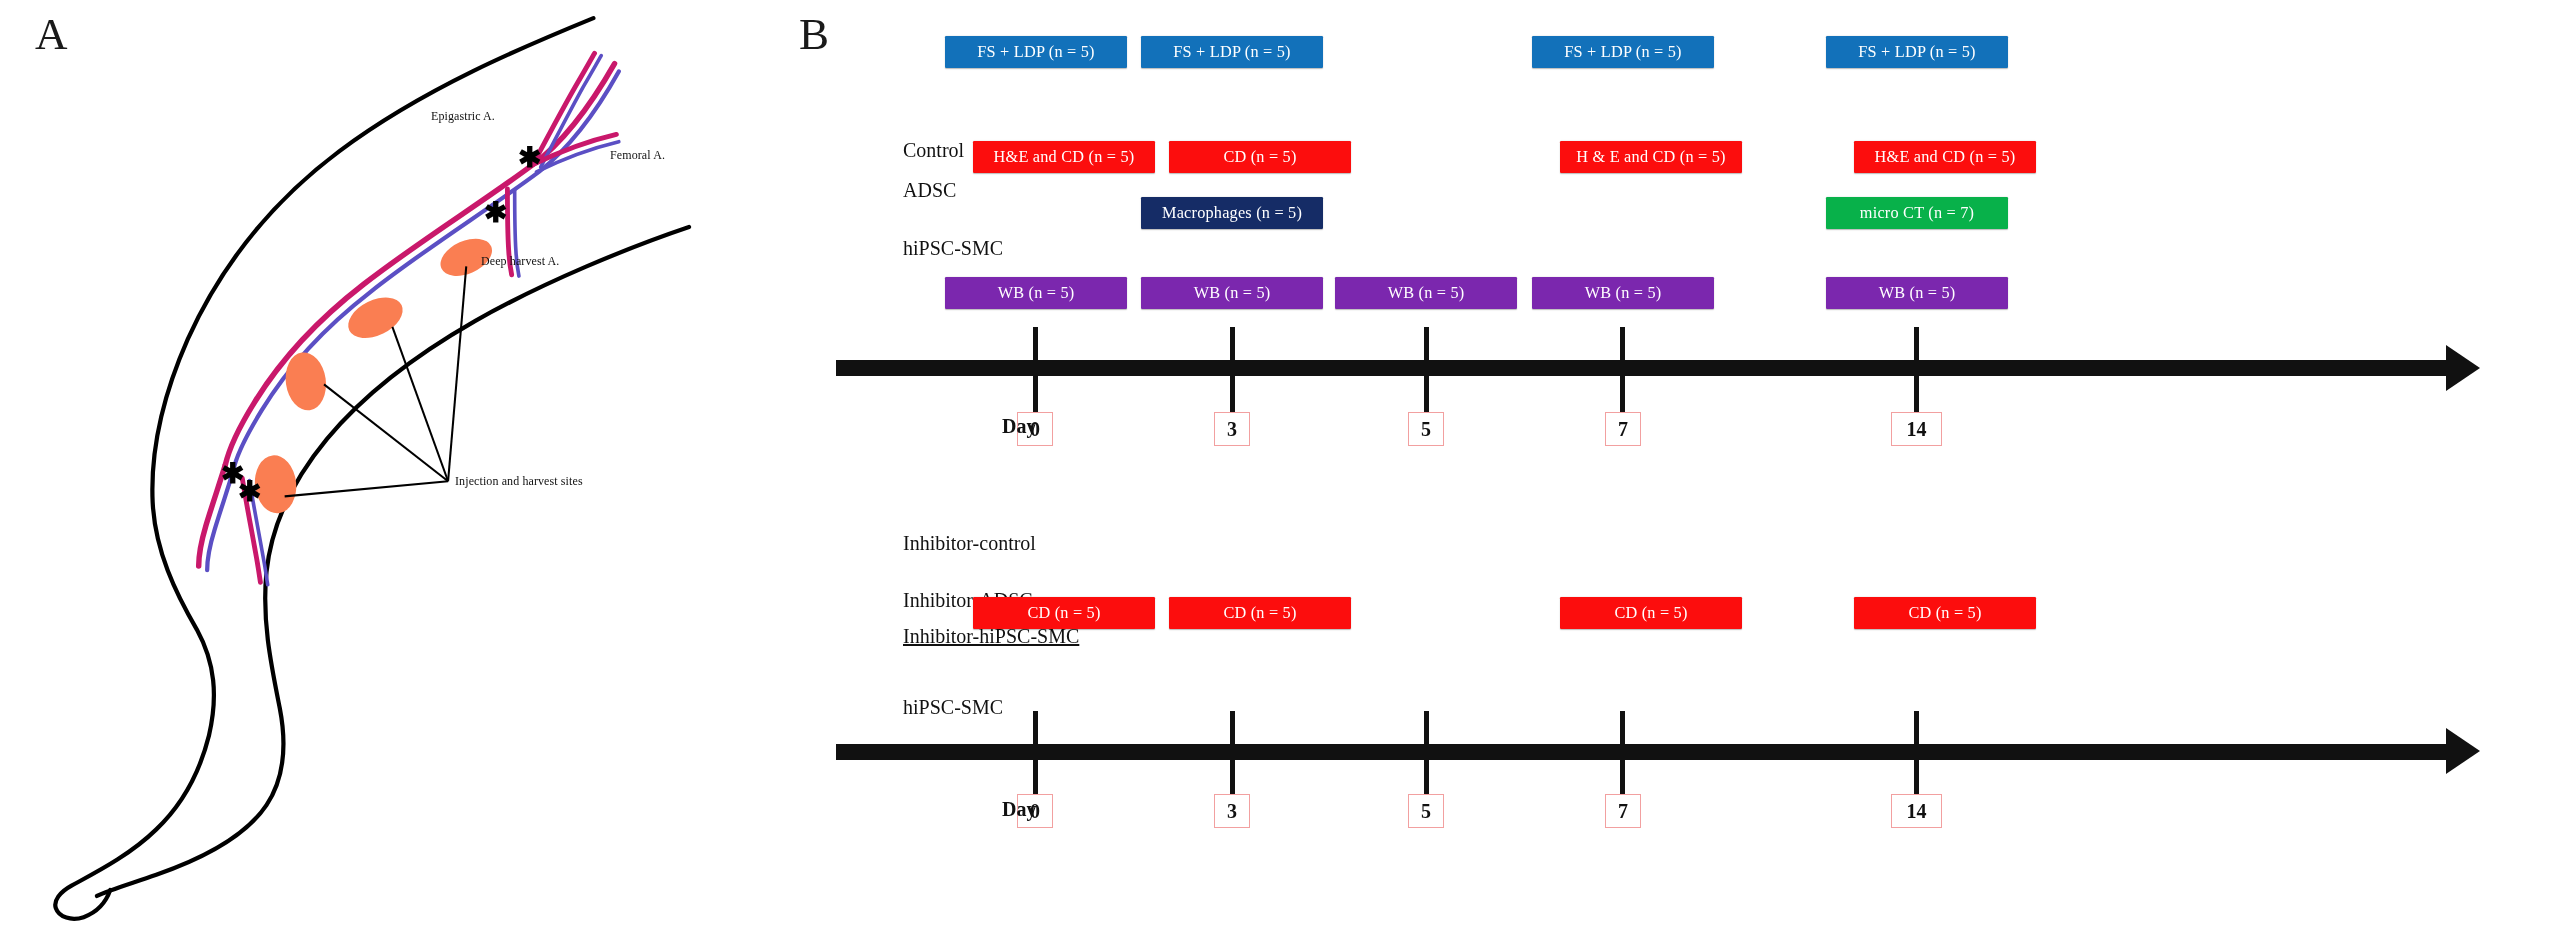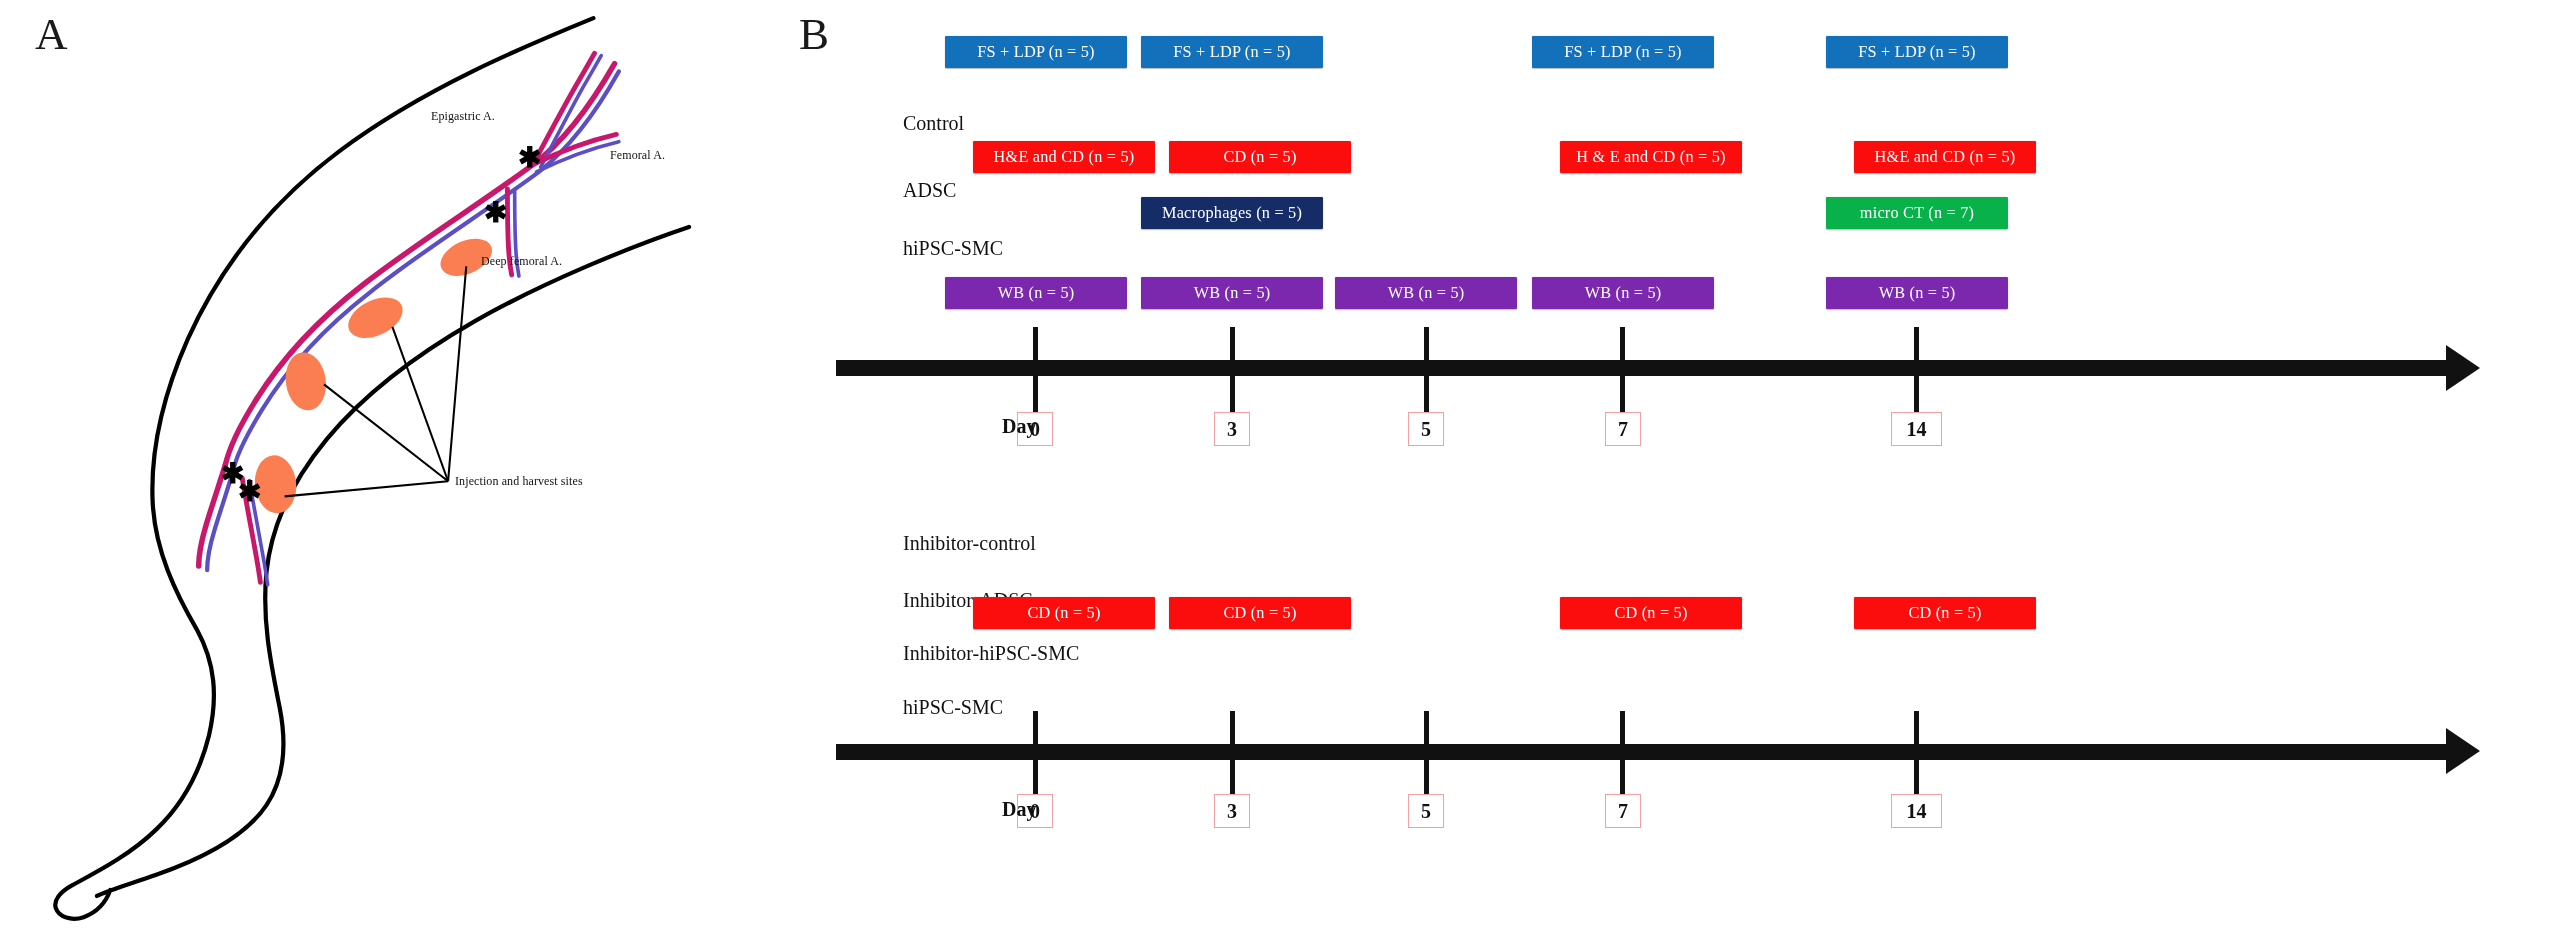--- a/index.html
+++ b/index.html
@@ -128,34 +128,34 @@
     </g>
   </svg>
 
   <div class="asterisk" id="ast-1">✱</div>
   <div class="asterisk" id="ast-2">✱</div>
   <div class="asterisk" id="ast-3">✱</div>
   <div class="asterisk" id="ast-4">✱</div>
 
   <div class="a-label" id="lbl-epigastric">Epigastric A.</div>
   <div class="a-label" id="lbl-femoral">Femoral A.</div>
-  <div class="a-label" id="lbl-deep-femoral">Deep femoral A.</div>
+  <div class="a-label" id="lbl-deep-femoral">Deep harvest A.</div>
   <div class="a-label" id="lbl-injection">Injection and harvest sites</div>
 </div>
 
 <div id="panel-b">
   <div class="panel-letter" id="panel-b-letter" style="left:36px;top:12px;">B</div>
 
-  <div class="grp-label" style="left:140px;top:112px;">Control</div>
+  <div class="grp-label" style="left:140px;top:139px;">Control</div>
   <div class="grp-label" style="left:140px;top:179px;">ADSC</div>
   <div class="grp-label" style="left:140px;top:237px;">hiPSC-SMC</div>
 
   <div class="grp-label" style="left:140px;top:532px;">Inhibitor-control</div>
   <div class="grp-label" style="left:140px;top:589px;">Inhibitor-ADSC</div>
-  <div class="grp-label" style="left:140px;top:642px;">Inhibitor-hiPSC-SMC</div>
+  <div class="grp-label" style="left:140px;top:625px;text-decoration:underline;">Inhibitor-hiPSC-SMC</div>
   <div class="grp-label" style="left:140px;top:696px;">hiPSC-SMC</div>
 
   <div id="b-dynamic">
       <div class="bar blue" style="left: 182px; top: 36px; width: 182px;">FS + LDP  (n = 5)</div>
       <div class="bar blue" style="left: 378px; top: 36px; width: 182px;">FS + LDP  (n = 5)</div>
       <div class="bar blue" style="left: 769px; top: 36px; width: 182px;">FS + LDP  (n = 5)</div>
       <div class="bar blue" style="left: 1063px; top: 36px; width: 182px;">FS + LDP  (n = 5)</div>
       <div class="bar red" style="left: 182px; top: 141px; width: 182px;">H&amp;E and CD (n = 5)</div>
       <div class="bar red" style="left: 378px; top: 141px; width: 182px;">CD  (n = 5)</div>
       <div class="bar red" style="left: 769px; top: 141px; width: 182px;">H &amp; E and CD (n = 5)</div>

